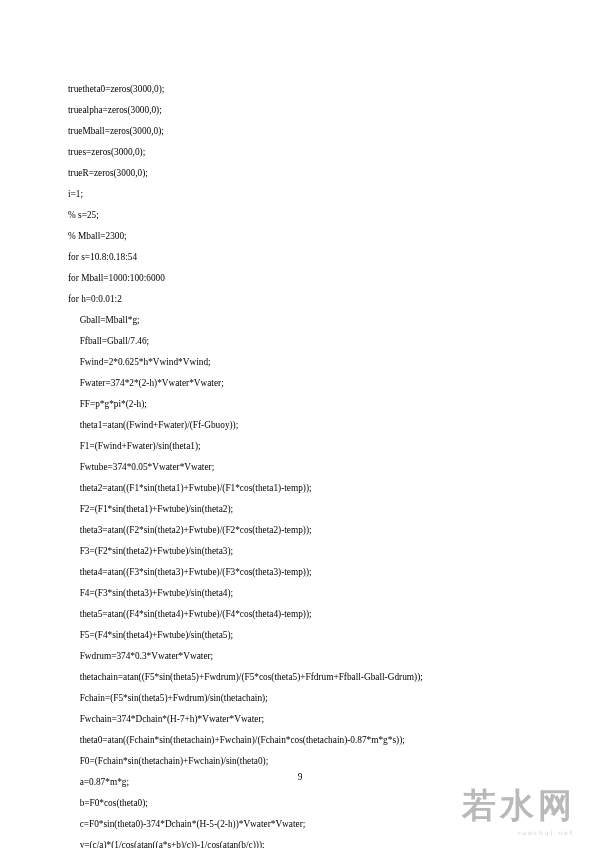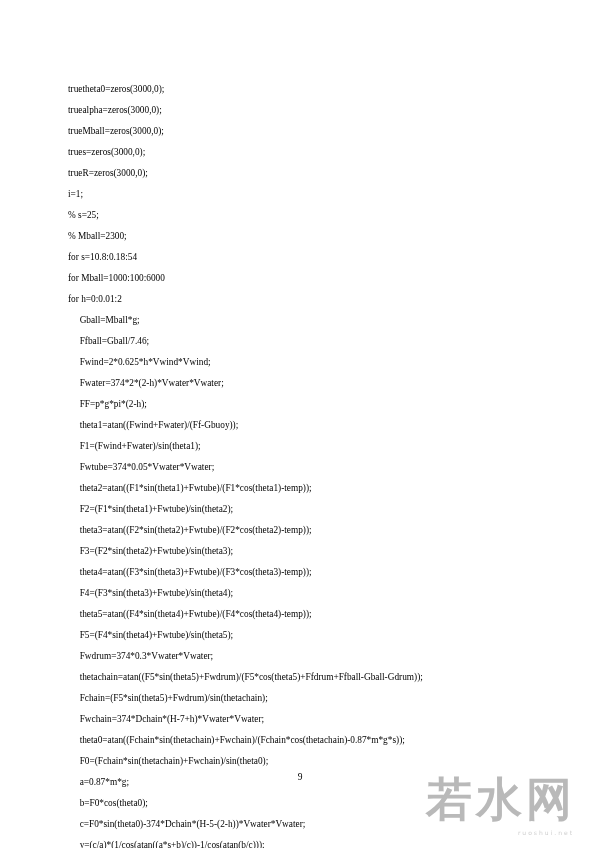--- a/index.html
+++ b/index.html
@@ -42,21 +42,21 @@
     text-align: center;
     font-family: "Liberation Serif", serif;
     font-size: 9.5px;
     color: #000000;
   }
   .watermark {
     position: absolute;
     right: 24px;
     bottom: 26px;
     font-family: "DejaVu Sans", sans-serif;
-    font-size: 46px;
+    font-size: 34px;
     letter-spacing: 4px;
     color: #b9b9b9;
     font-weight: 700;
     line-height: 1;
     user-select: none;
   }
   .watermark-sub {
     position: absolute;
     right: 26px;
     bottom: 12px;

